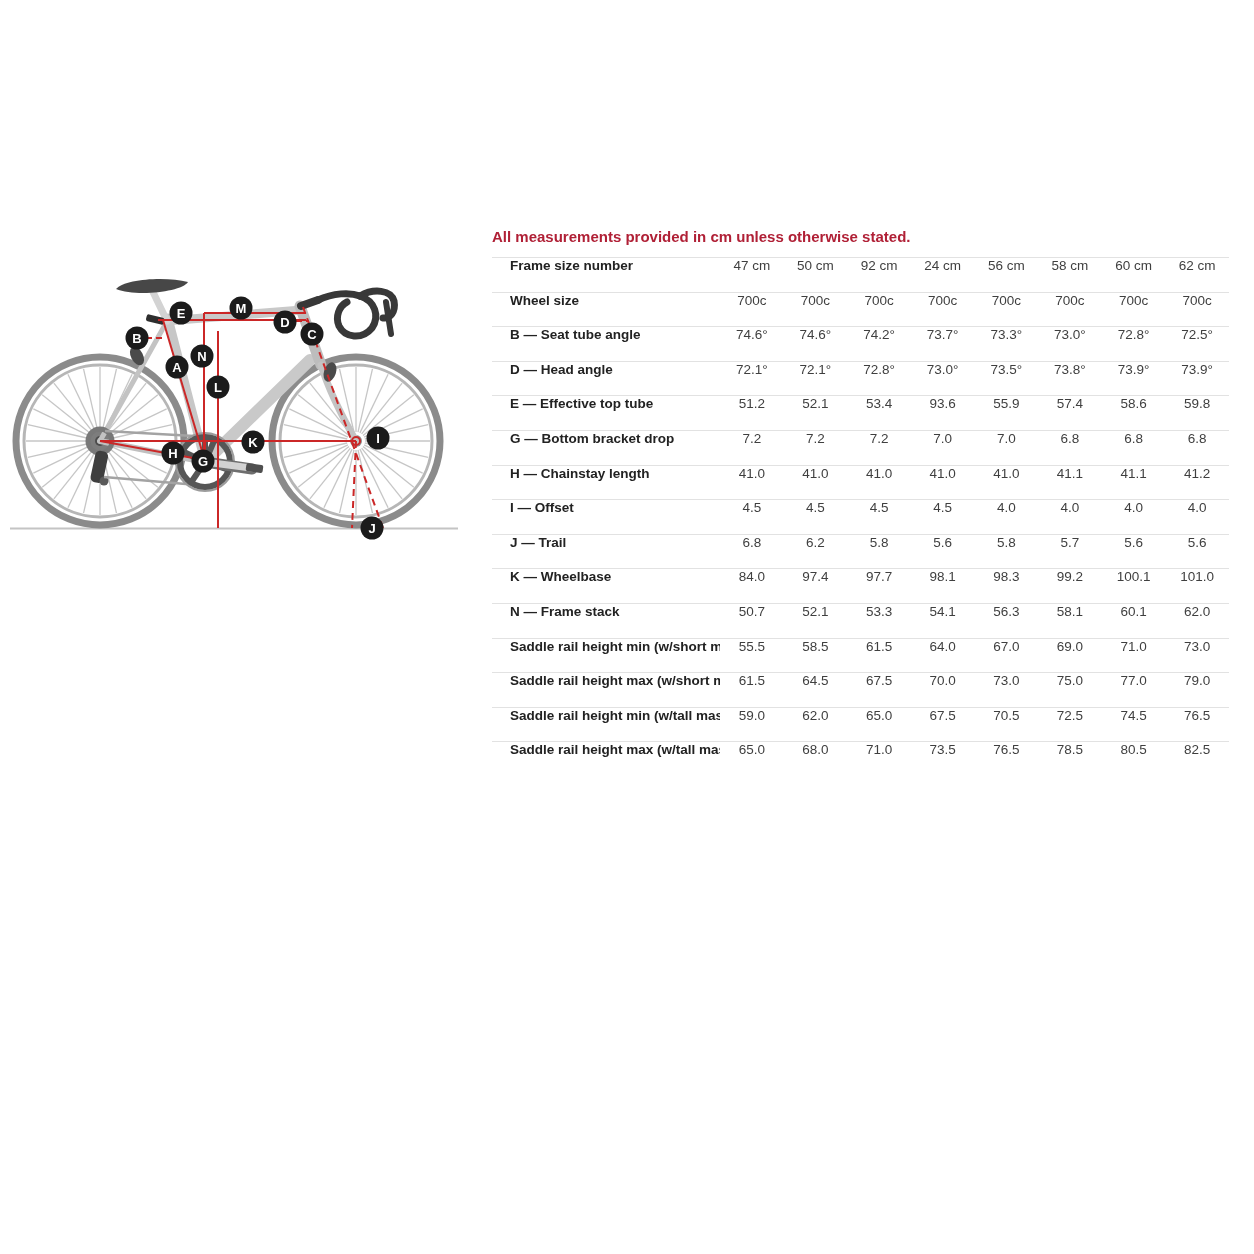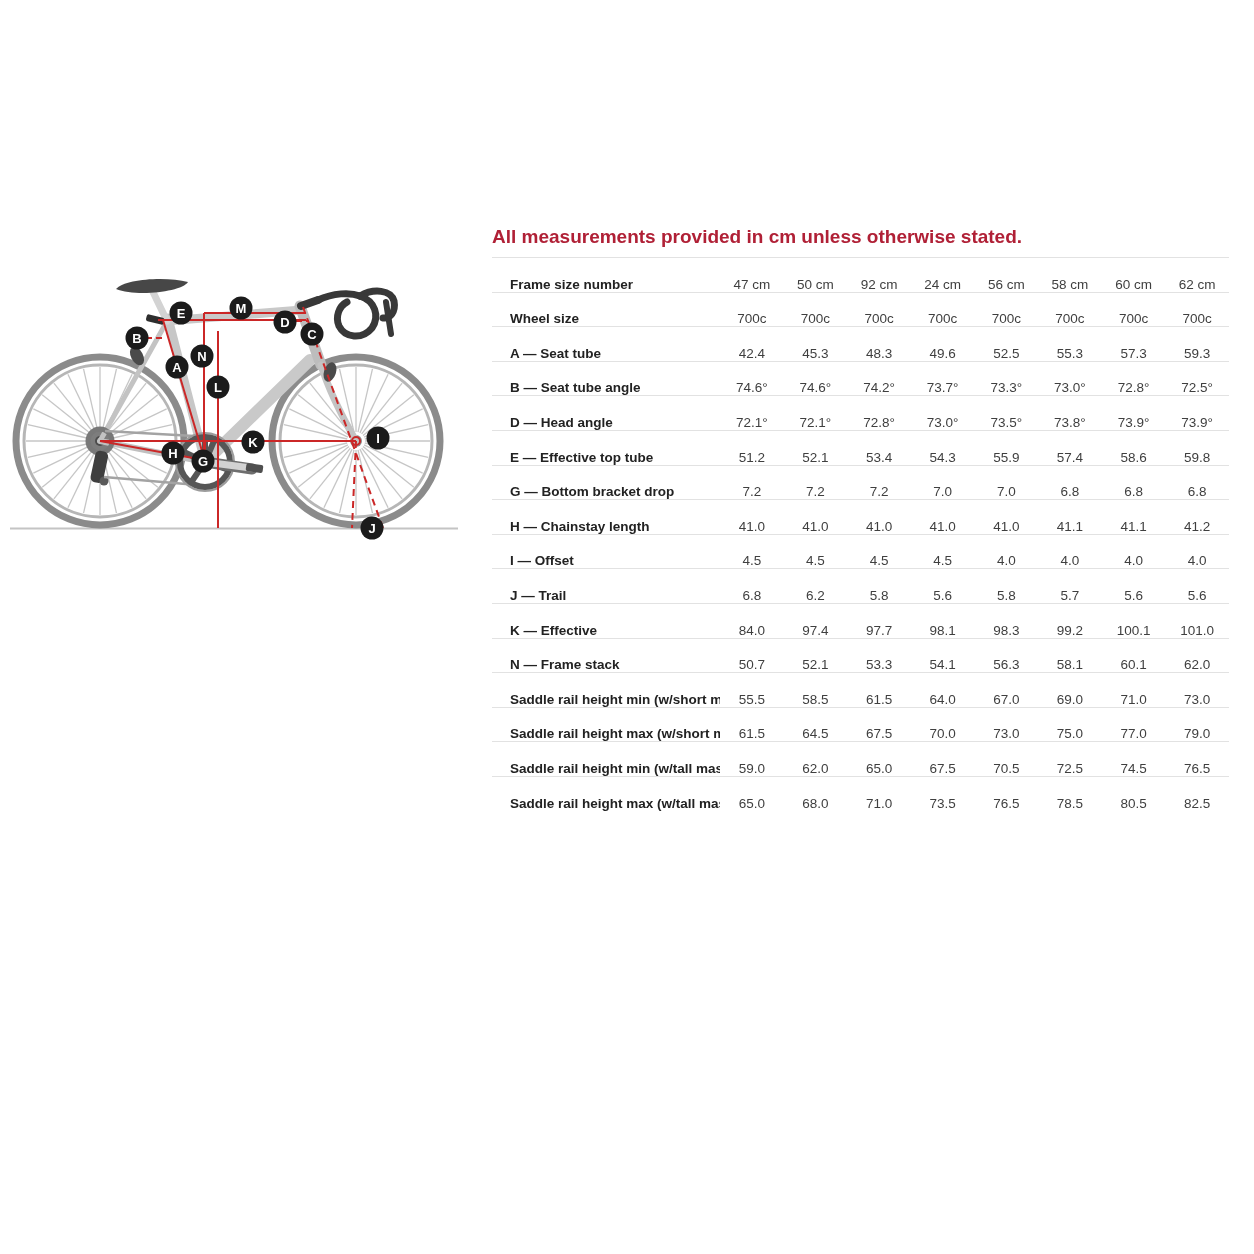--- a/index.html
+++ b/index.html
@@ -1,22 +1,22 @@
 <!DOCTYPE html>
 <html><head>
 <meta charset="utf-8">
 <style>
   html,body{margin:0;padding:0;background:#ffffff;}
   #page{position:relative;width:1254px;height:1254px;background:#ffffff;overflow:hidden;
         font-family:"Liberation Sans", sans-serif;}
   
-  #note{position:absolute;left:492px;top:228px;font-size:19px;font-weight:bold;line-height:18px;}
+  #note{position:absolute;left:492px;top:228px;font-size:15px;font-weight:bold;line-height:18px;}
   
   #geo-table{position:absolute;left:492px;top:257px;width:737px;}
-  .trow{display:flex;align-items:flex-end;height:34.6px;border-top:1px solid #e2e2e2;box-sizing:border-box;}
+  .trow{display:flex;align-items:flex-start;height:34.6px;border-top:1px solid #e2e2e2;box-sizing:border-box;}
   .trow .lbl{width:228px;box-sizing:border-box;padding-left:18px;font-size:13.5px;font-weight:bold;color:#222222;
              white-space:nowrap;overflow:hidden;}
   .trow .val{flex:1;text-align:center;font-size:13.5px;color:#3f3f3f;}
   
   #bike-wrap{position:absolute;left:0px;top:250px;width:470px;height:310px;}
   svg text.mletter{font-family:"Liberation Sans",sans-serif;font-weight:bold;font-size:13px;fill:#ffffff;}
 </style>
 </head>
 <body>
 
@@ -243,31 +243,20 @@
         <div class="val">700c</div>
         <div class="val">700c</div>
         <div class="val">700c</div>
         <div class="val">700c</div>
         <div class="val">700c</div>
         <div class="val">700c</div>
         <div class="val">700c</div>
         <div class="val">700c</div>
       </div>
       <div class="trow">
-        <div class="lbl">A — Seat tube</div>
-        <div class="val">42.4</div>
-        <div class="val">45.3</div>
-        <div class="val">48.3</div>
-        <div class="val">49.6</div>
-        <div class="val">52.5</div>
-        <div class="val">55.3</div>
-        <div class="val">57.3</div>
-        <div class="val">59.3</div>
-      </div>
-      <div class="trow">
         <div class="lbl">B — Seat tube angle</div>
         <div class="val">74.6°</div>
         <div class="val">74.6°</div>
         <div class="val">74.2°</div>
         <div class="val">73.7°</div>
         <div class="val">73.3°</div>
         <div class="val">73.0°</div>
         <div class="val">72.8°</div>
         <div class="val">72.5°</div>
       </div>
@@ -280,21 +269,21 @@
         <div class="val">73.5°</div>
         <div class="val">73.8°</div>
         <div class="val">73.9°</div>
         <div class="val">73.9°</div>
       </div>
       <div class="trow">
         <div class="lbl">E — Effective top tube</div>
         <div class="val">51.2</div>
         <div class="val">52.1</div>
         <div class="val">53.4</div>
-        <div class="val">54.3</div>
+        <div class="val">93.6</div>
         <div class="val">55.9</div>
         <div class="val">57.4</div>
         <div class="val">58.6</div>
         <div class="val">59.8</div>
       </div>
       <div class="trow">
         <div class="lbl">G — Bottom bracket drop</div>
         <div class="val">7.2</div>
         <div class="val">7.2</div>
         <div class="val">7.2</div>
@@ -331,21 +320,21 @@
         <div class="val">6.8</div>
         <div class="val">6.2</div>
         <div class="val">5.8</div>
         <div class="val">5.6</div>
         <div class="val">5.8</div>
         <div class="val">5.7</div>
         <div class="val">5.6</div>
         <div class="val">5.6</div>
       </div>
       <div class="trow">
-        <div class="lbl">K — Effective</div>
+        <div class="lbl">K — Wheelbase</div>
         <div class="val">84.0</div>
         <div class="val">97.4</div>
         <div class="val">97.7</div>
         <div class="val">98.1</div>
         <div class="val">98.3</div>
         <div class="val">99.2</div>
         <div class="val">100.1</div>
         <div class="val">101.0</div>
       </div>
       <div class="trow">

